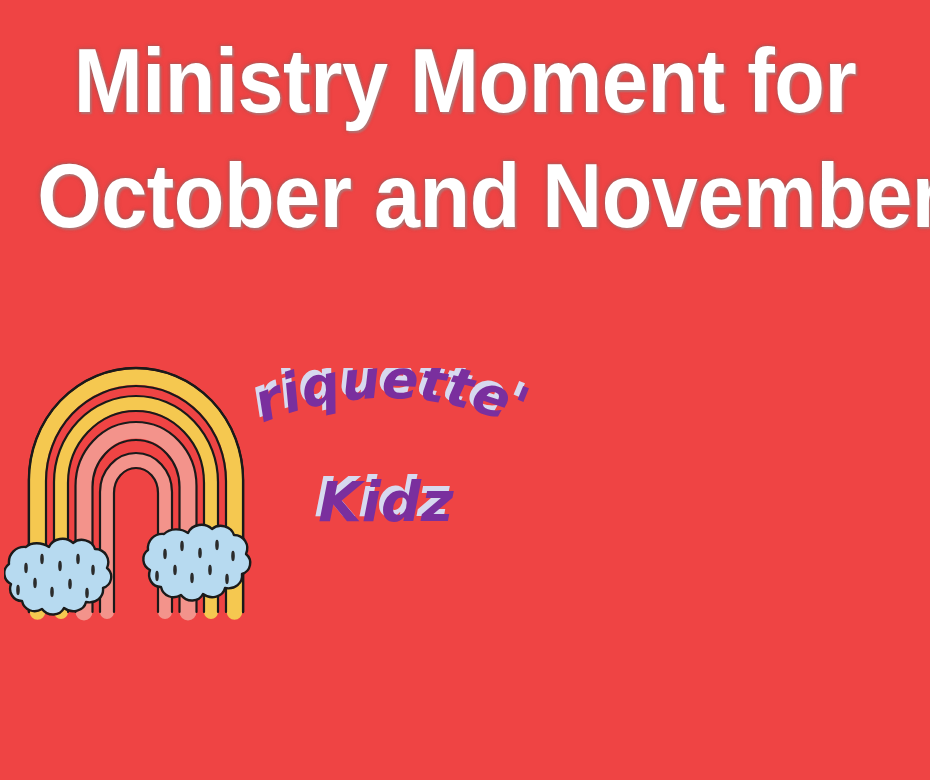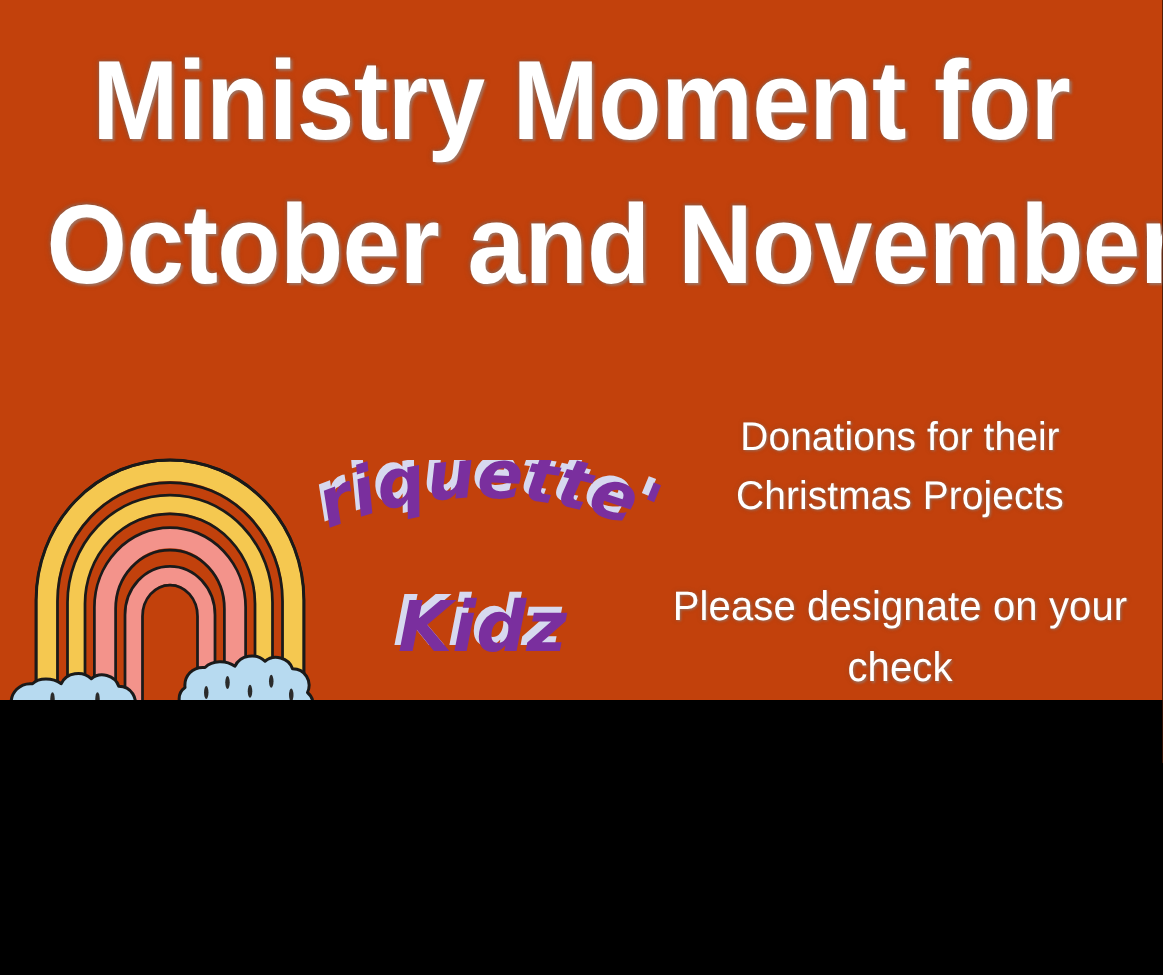--- a/index.html
+++ b/index.html
@@ -11,22 +11,22 @@
   body {
     width: 930px;
     height: 780px;
     overflow: hidden;
     font-family: "Liberation Sans", sans-serif;
   }
 
   #slide {
     position: relative;
     width: 930px;
-    height: 560px;
-    background: #c2410c;
+    height: 780px;
+    background: #ef4444;
     overflow: hidden;
   }
 
   
   .title-block {
     position: absolute;
     left: 0;
     top: 24px;
     width: 930px;
     text-align: center;
@@ -200,24 +200,14 @@
         <text font-family="'DejaVu Sans', sans-serif" font-size="54" font-weight="bold" font-style="italic" fill="#7a2f9e">
           <textPath href="#kk-arc" startOffset="50%" text-anchor="middle">Kriquette's</textPath>
         </text>
       </g>
 
       <text x="150" y="148" text-anchor="middle" font-family="'DejaVu Sans', sans-serif" font-size="56" font-weight="bold" font-style="italic" fill="#d7d9ef">Kidz</text>
       <text x="154" y="153" text-anchor="middle" font-family="'DejaVu Sans', sans-serif" font-size="56" font-weight="bold" font-style="italic" fill="#7a2f9e">Kidz</text>
     </svg>
   </div>
 
-  <div class="message-block">
-    <div class="message-group message-group--1">
-      <span class="message-line">Donations for their</span>
-      <span class="message-line">Christmas Projects</span>
-    </div>
-    <div class="message-group message-group--2">
-      <span class="message-line">Please designate on your</span>
-      <span class="message-line">check</span>
-    </div>
-  </div>
 
 </div>
 
 </body></html>

